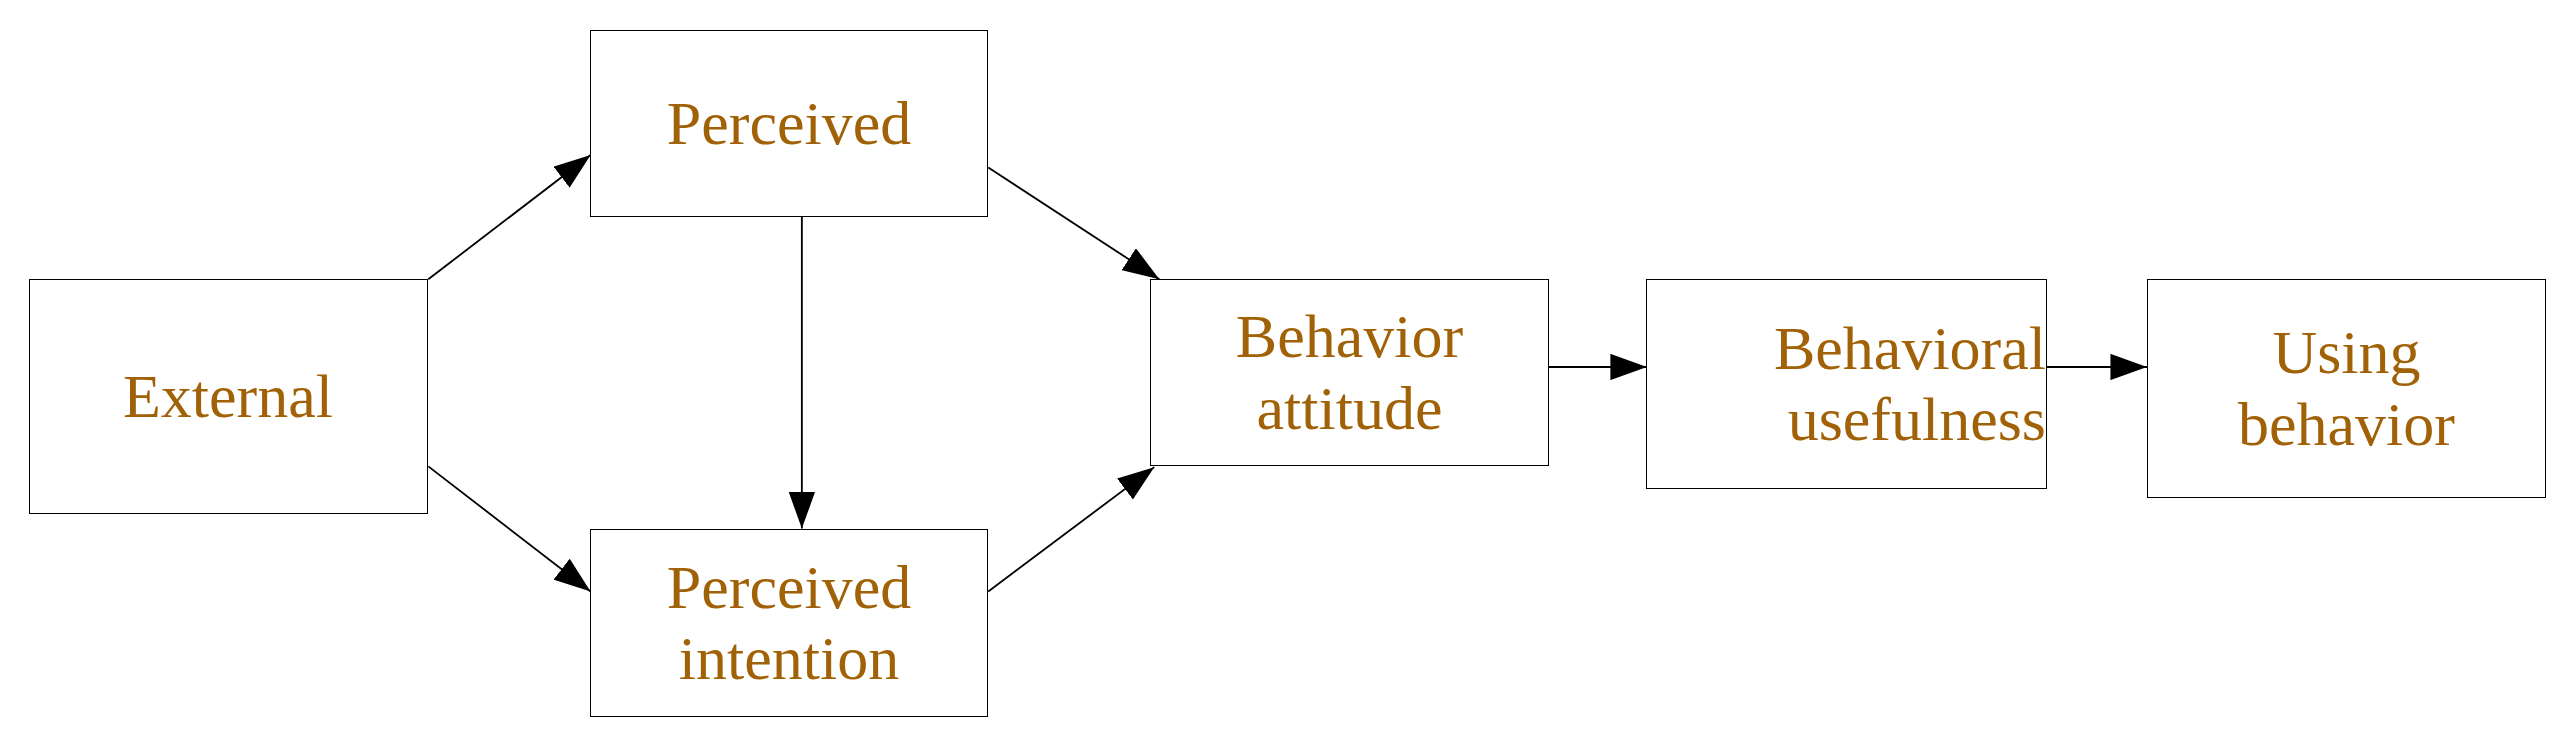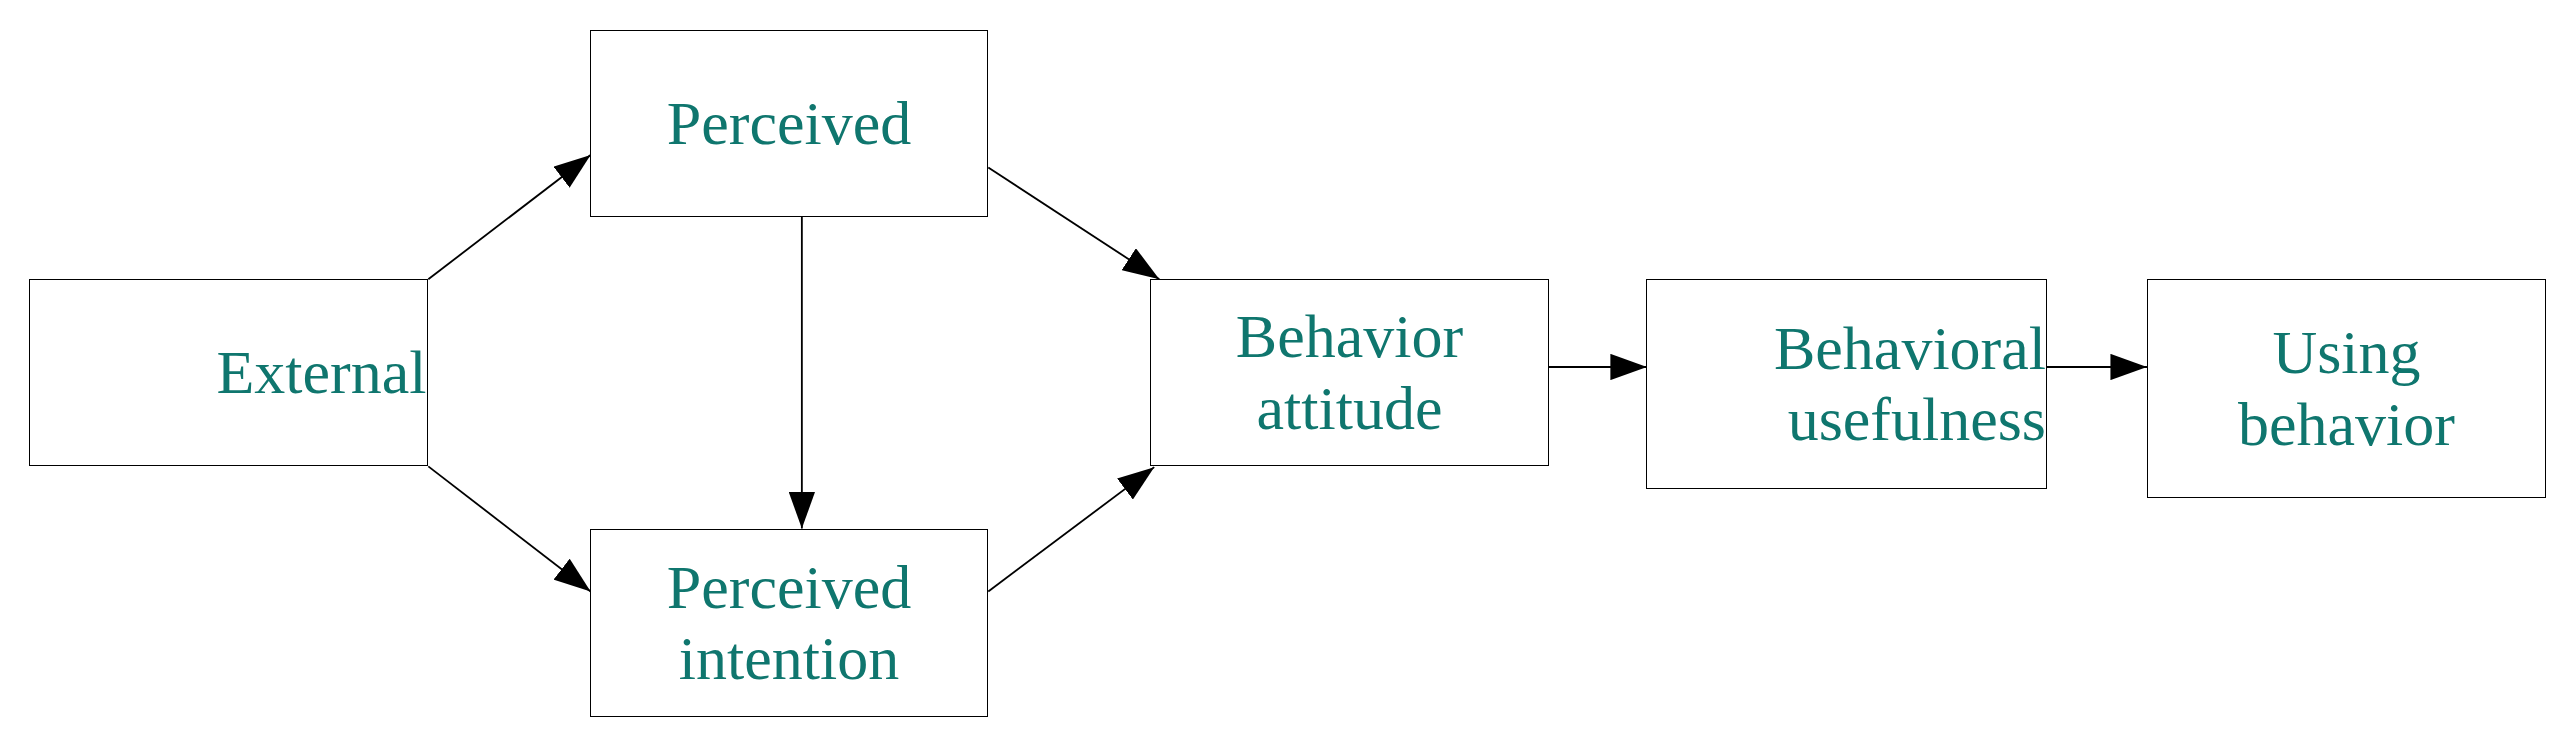--- a/index.html
+++ b/index.html
@@ -24,32 +24,32 @@
   }
   #arrow-layer line {
     stroke: #000000;
     stroke-width: 2.5;
   }
   .node {
     position: absolute;
     box-sizing: border-box;
     background: #ffffff;
     border: 1.5px solid #000000;
-    color: #0f766e;
+    color: #a16207;
     display: flex;
     flex-direction: column;
     align-items: center;
     justify-content: center;
     text-align: center;
     font-size: 62px;
     line-height: 1.15;
     white-space: nowrap;
   }
   
-  #node-external-variables   { left: 28.5px;   top: 279px; width: 399px; height: 187px; align-items: flex-end; }
+  #node-external-variables   { left: 28.5px;   top: 279px; width: 399px; height: 235px; }
   #node-perceived-easy-of-use{ left: 590px;  top: 30px;  width: 398px; height: 187px; }
   #node-perceived-usefulness { left: 590px;  top: 529px; width: 398px; height: 188px; }
   #node-behavior-attitude    { left: 1150px; top: 279px; width: 399px; height: 187px; }
   #node-behavioral-intention { left: 1646px; top: 279px; width: 401px; height: 210px; align-items: flex-end; }
   #node-using-behavior       { left: 2147px; top: 279px; width: 399px; height: 219px; }
 </style>
 </head>
 <body>
 
 <div id="canvas">

